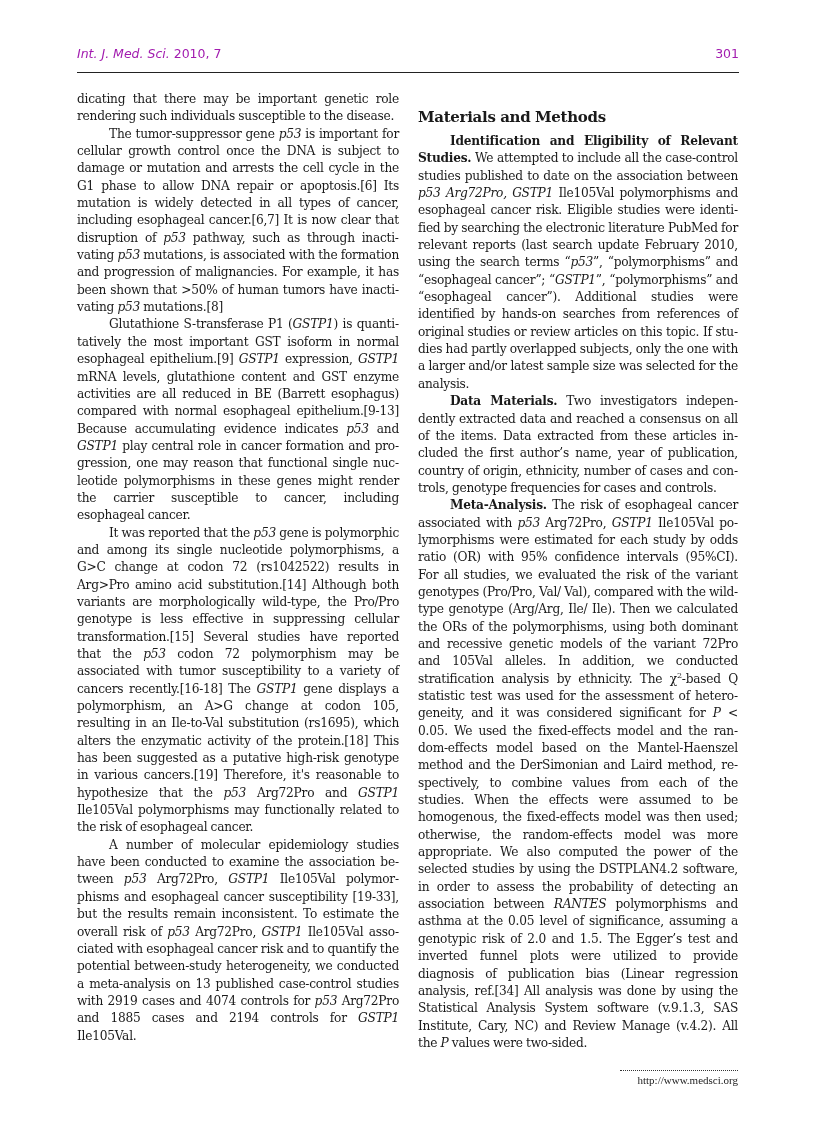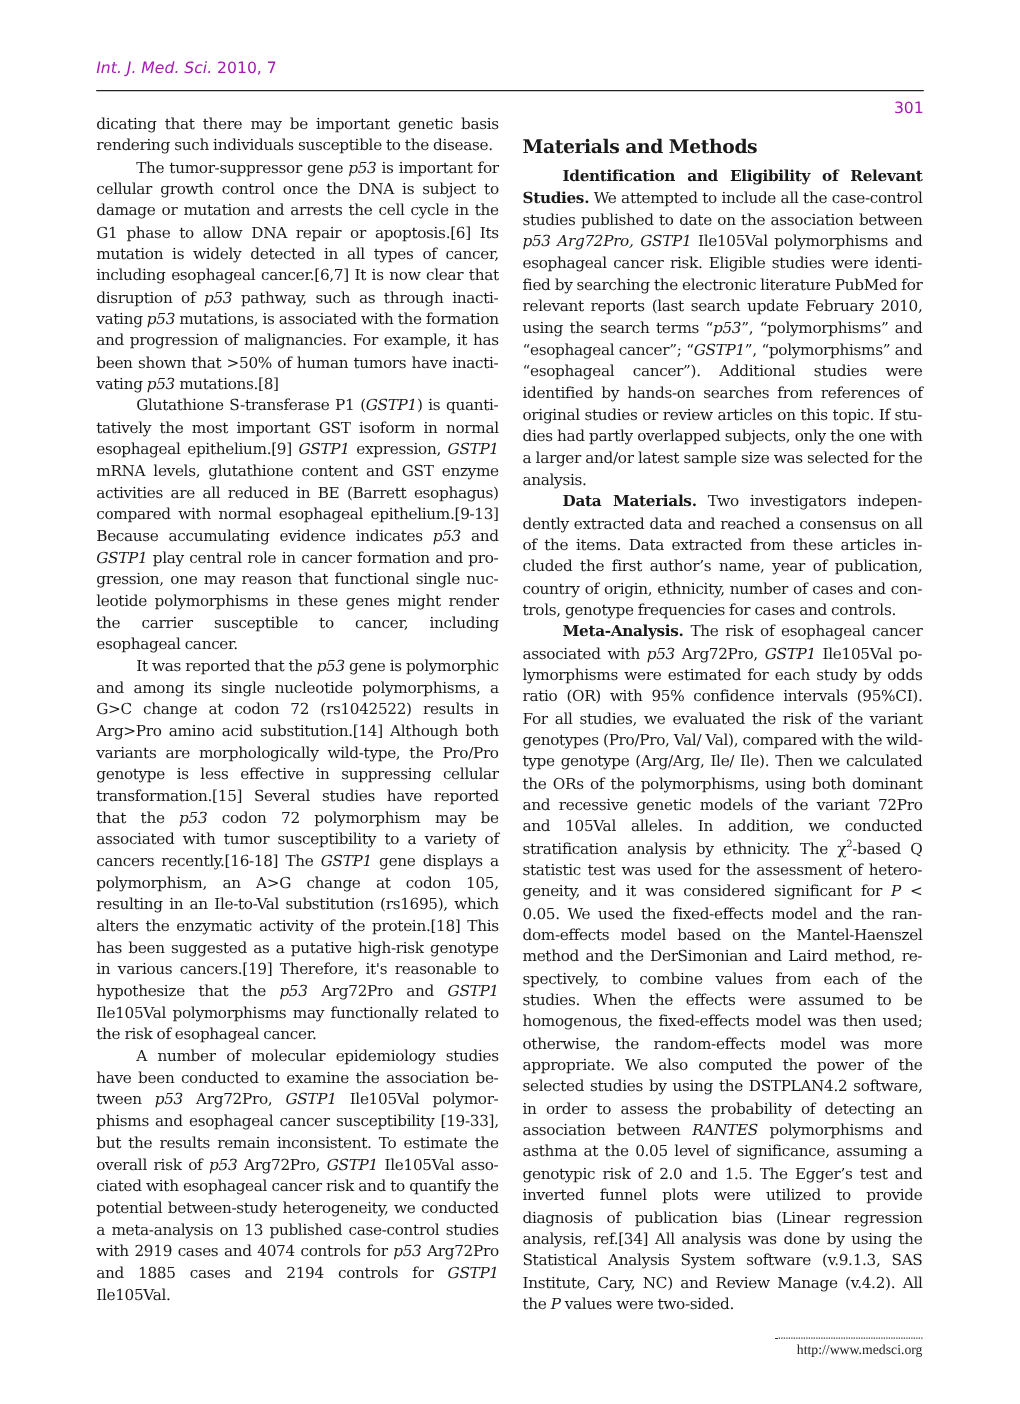--- a/index.html
+++ b/index.html
@@ -3,21 +3,21 @@
   <meta charset="utf-8">
   <style>
     html, body { margin: 0; padding: 0; background: #ffffff; }
     body { width: 816px; height: 1123px; position: relative; overflow: hidden; color: #1a1a1a; }
     .running-head {
       position: absolute; left: 77px; top: 44px; width: 662px; height: 20px;
       font-family: "DejaVu Sans", sans-serif; font-size: 12.5px; color: #a21caf;
     }
     .running-head .journal { position: absolute; left: 0; top: 2px; font-style: italic; }
     .running-head .journal .yr { font-style: normal; }
-    .running-head .pageno { position: absolute; right: 0; top: 2px; margin-top: 32px; }
+    .running-head .pageno { position: absolute; right: 0; top: 2px; }
     .head-rule { position: absolute; left: 77px; top: 72px; width: 662px; height: 0; border-top: 1.3px solid #222; }
 
     .col {
       position: absolute; top: 91px; width: 322px;
       font-family: "DejaVu Serif", serif; font-size: 12.2px; line-height: 17.35px;
       text-align: justify; letter-spacing: -0.25px; word-spacing: -0.3px;
       hyphens: manual;
     }
     .col.left { left: 77px; }
     .col.right { left: 418px; width: 320px; }
@@ -43,21 +43,21 @@
 </head>
 <body>
 
 <div class="running-head">
   <span class="journal"><span>Int. J. Med. Sci.</span> <span class="yr">2010, 7</span></span>
   <span class="pageno">301</span>
 </div>
 <div class="head-rule"></div>
 
 <div class="col left">
-  <p>dicating that there may be important genetic basis rendering such individuals susceptible to the disease.</p>
+  <p>dicating that there may be important genetic role rendering such individuals susceptible to the disease.</p>
 
   <p class="indent"><span>The tumor-suppressor gene </span><i>p53</i><span> is important for cellular growth control once the DNA is subject to damage or mutation and arrests the cell cycle in the G1 phase to allow DNA repair or apoptosis.[6] Its mutation is widely detected in all types of cancer, including esophageal cancer.[6,7] It is now clear that disruption of </span><i>p53</i><span> pathway, such as through inacti­vating </span><i>p53</i><span> mutations, is associated with the formation and progression of malignancies. For example, it has been shown that &gt;50% of human tumors have inacti­vating </span><i>p53</i><span> mutations.[8]</span></p>
 
   <p class="indent"><span>Glutathione S-transferase P1 (</span><i>GSTP1</i><span>) is quanti­tatively the most important GST isoform in normal esophageal epithelium.[9] </span><i>GSTP1</i><span> expression, </span><i>GSTP1</i><span> mRNA levels, glutathione content and GST enzyme activities are all reduced in BE (Barrett esophagus) compared with normal esophageal epithelium.[9-13] Because accumulating evidence indicates </span><i>p53</i><span> and </span><i>GSTP1</i><span> play central role in cancer formation and pro­gression, one may reason that functional single nuc­leotide polymorphisms in these genes might render the carrier susceptible to cancer, including esophageal cancer.</span></p>
 
   <p class="indent"><span>It was reported that the </span><i>p53</i><span> gene is polymorphic and among its single nucleotide polymorphisms, a G&gt;C change at codon 72 (rs1042522) results in Arg&gt;Pro amino acid substitution.[14] Although both variants are morphologically wild-type, the Pro/Pro genotype is less effective in suppressing cellular transformation.[15] Several studies have reported that the </span><i>p53</i><span> codon 72 polymorphism may be associated with tumor susceptibility to a variety of cancers re­cently.[16-18] The </span><i>GSTP1</i><span> gene displays a polymor­phism, an A&gt;G change at codon 105, resulting in an Ile-to-Val substitution (rs1695), which alters the en­zymatic activity of the protein.[18] This has been suggested as a putative high-risk genotype in various cancers.[19] Therefore, it's reasonable to hypothesize that the </span><i>p53</i><span> Arg72Pro and </span><i>GSTP1</i><span> Ile105Val poly­morphisms may functionally related to the risk of esophageal cancer.</span></p>
 
   <p class="indent"><span>A number of molecular epidemiology studies have been conducted to examine the association be­tween </span><i>p53</i><span> Arg72Pro, </span><i>GSTP1</i><span> Ile105Val polymor­phisms and esophageal cancer susceptibility [19-33], but the results remain inconsistent. To estimate the overall risk of </span><i>p53</i><span> Arg72Pro, </span><i>GSTP1</i><span> Ile105Val asso­ciated with esophageal cancer risk and to quantify the potential between-study heterogeneity, we conducted a meta-analysis on 13 published case-control studies with 2919 cases and 4074 controls for </span><i>p53</i><span> Arg72Pro and 1885 cases and 2194 controls for </span><i>GSTP1</i><span> Ile105Val.</span></p>
 </div>
 

